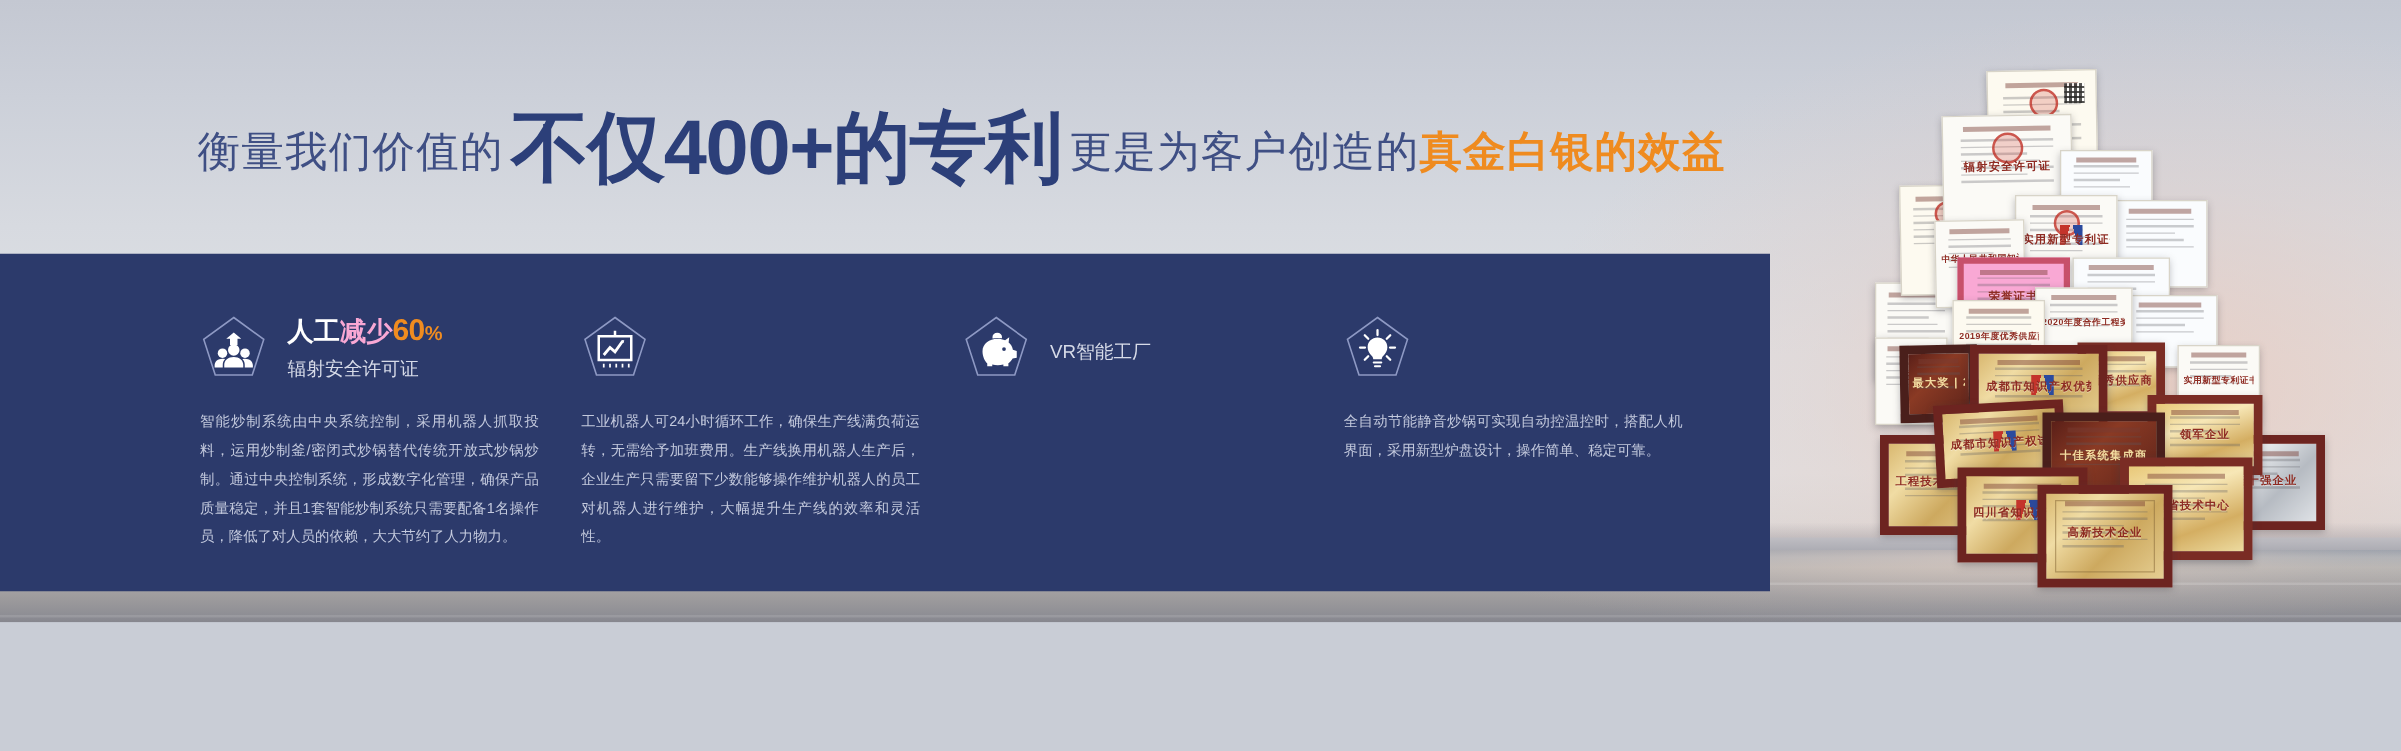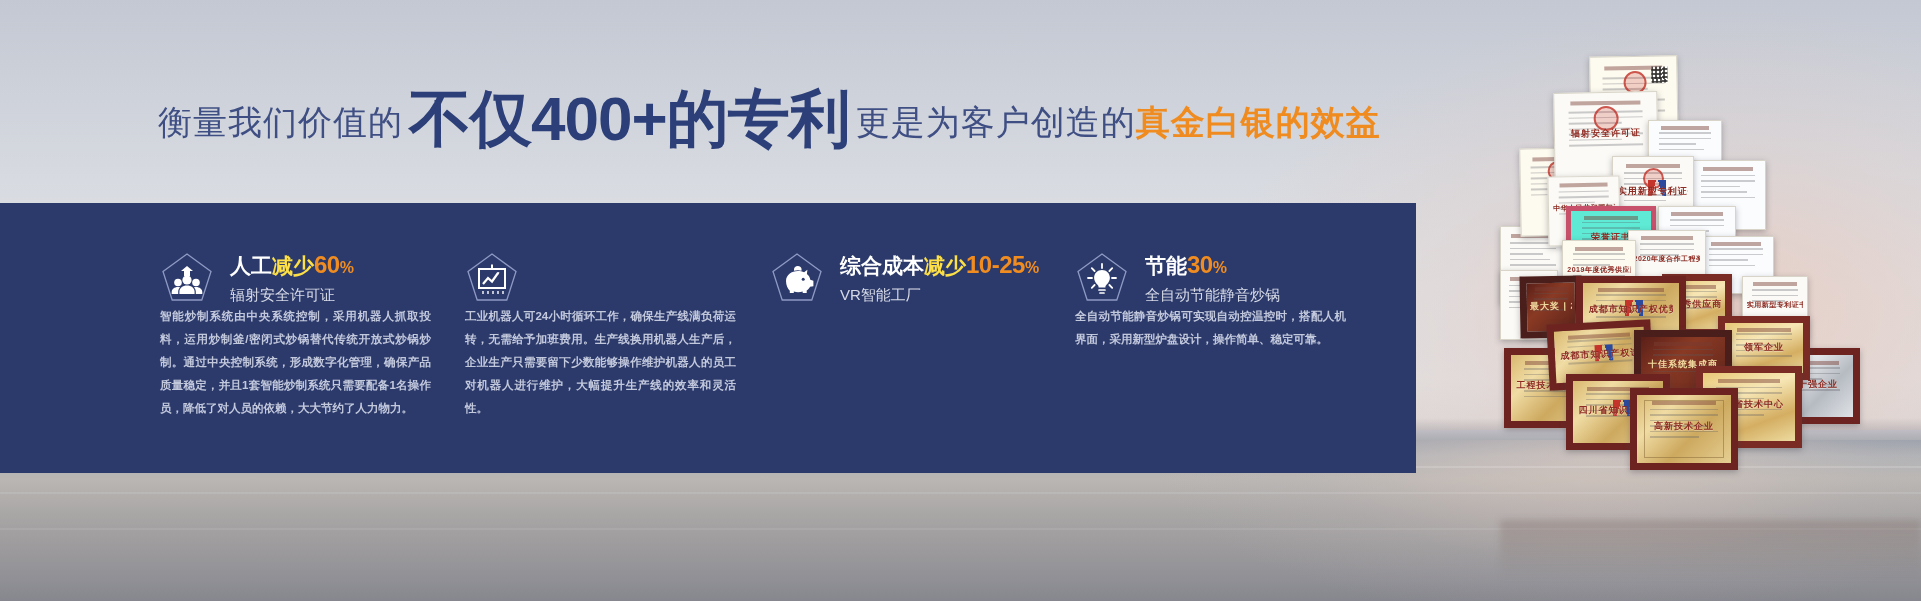--- a/index.html
+++ b/index.html
@@ -8,21 +8,21 @@
     padding: 0;
     background: #c9cdd6;
   }
   body {
     font-family: "Liberation Sans", "DejaVu Sans", sans-serif;
   }
 
   #banner {
     position: relative;
     width: 1921px;
-    height: 601px;
+    height: 498px;
     overflow: hidden;
     background: #d3d6dd;
   }
 
   
   .bg-sky {
     position: absolute;
     left: 0; top: 0; right: 0;
     height: 430px;
     background:
@@ -161,47 +161,47 @@
 
   .feat-titles { min-width: 0; }
   .feat-title {
     font-size: 21px;
     font-weight: 700;
     color: #ffffff;
     white-space: nowrap;
     line-height: 1.15;
   }
   .feat-title .kw {
-    color: #fde047;
+    color: #f9a8d4;
   }
   .feat-title .num {
     color: #f08c20;
     font-size: 24px;
     font-weight: 700;
     letter-spacing: -0.5px;
   }
   .feat-title .pct {
     color: #f08c20;
     font-size: 16px;
     font-weight: 700;
   }
   .feat-sub {
     margin-top: 7px;
     font-size: 15px;
     color: #d7dbe8;
     font-weight: 400;
     white-space: nowrap;
   }
   .feat-body {
+    margin-top: 22px;
     font-size: 11.5px;
     line-height: 2.0;
     color: #c3c9dd;
     text-align: justify;
     max-width: 278px;
-    font-weight: bold;
   }
 
   
   .cert-wall {
     position: absolute;
     left: 1500px;
     top: 48px;
     width: 421px;
     height: 500px;
   }
@@ -379,21 +379,20 @@
             <svg width="54" height="54" viewBox="0 0 54 54">
               <polygon points="27,3 51,20.5 41.8,49 12.2,49 3,20.5" fill="none" stroke="#8e99c4" stroke-width="1.3"></polygon>
               <g fill="#ffffff">
                 <path d="M16 30c0-6 5.4-10 12-10 2.2 0 4.3.45 6.1 1.25l3.3-2.5-.5 4.2c1.9 1.5 3.1 3.5 3.4 5.8l3.1 1.1v5.3l-3.3.6c-.7 1.5-1.9 2.8-3.4 3.8V42h-4v-1.5a16 16 0 0 1-4.5.65c-1.5 0-3-.2-4.4-.6V42h-4v-2.3C17.8 37.8 16 34.2 16 30z"></path>
                 <circle cx="33.2" cy="28.2" r="1.5" fill="#2c3a6b"></circle>
                 <path d="M24 18.5c0-2 1.6-3.4 3.8-3.4s3.8 1.4 3.8 3.4c0 .4-.06.8-.17 1.15A17 17 0 0 0 28 19.3c-1.4 0-2.8.17-4 .5z"></path>
               </g>
             </svg>
           </div>
           <div class="feat-titles">
-            <div class="feat-title"><span>综合成本</span><span class="kw">减少</span><span class="num">10-25</span><span class="pct">%</span></div>
             <div class="feat-sub">VR智能工厂</div>
           </div>
         </div>
       </div>
 
       <div class="feature">
         <div class="feat-head">
           <div class="pent-icon">
             <svg width="54" height="54" viewBox="0 0 54 54">
               <polygon points="27,3 51,20.5 41.8,49 12.2,49 3,20.5" fill="none" stroke="#8e99c4" stroke-width="1.3"></polygon>
@@ -406,24 +405,20 @@
                 <path d="M16.8 36.8l2.8-2.8"></path>
                 <path d="M37.2 36.8l-2.8-2.8"></path>
               </g>
               <path d="M27 19c-4.4 0-7.9 3.4-7.9 7.7 0 2.9 1.5 5.1 3.2 6.8.9.9 1.3 1.8 1.3 2.9h6.8c0-1.1.4-2 1.3-2.9 1.7-1.7 3.2-3.9 3.2-6.8 0-4.3-3.5-7.7-7.9-7.7z" fill="#ffffff"></path>
               <g stroke="#ffffff" stroke-width="1.7" stroke-linecap="round">
                 <path d="M24 39h6"></path>
                 <path d="M25 42h4"></path>
               </g>
             </svg>
           </div>
-          <div class="feat-titles">
-            <div class="feat-title"><span>节能</span><span class="kw"></span><span class="num">30</span><span class="pct">%</span></div>
-            <div class="feat-sub">全自动节能静音炒锅</div>
-          </div>
         </div>
         <div class="feat-body">全自动节能静音炒锅可实现自动控温控时，搭配人机界面，采用新型炉盘设计，操作简单、稳定可靠。</div>
       </div>
 
     </div>
   </div>
 
   <div class="wall-reflection"></div>
   <div class="cert-wall" id="cert-wall">
       <div class="cert cert-paper warm" style="left: 90px; top: 8px; width: 88px; height: 104px; z-index: 6; transform: rotate(-1deg);">
@@ -514,21 +509,21 @@
         <div class="cert-hdr"></div>
         <div class="cert-lines">
           <i></i>
           <i></i>
           <i></i>
           <i></i>
           <i></i>
           <i></i>
         </div>
       </div>
-      <div class="cert cert-paper warm" style="left: 66px; top: 158px; width: 90px; height: 64px; z-index: 12; transform: rotate(0deg); border: 5px solid rgb(199, 80, 106); background: #5eead4;">
+      <div class="cert cert-paper warm" style="left: 66px; top: 158px; width: 90px; height: 64px; z-index: 12; transform: rotate(0deg); border: 5px solid rgb(199, 80, 106); background: #f9a8d4;">
         <div class="cert-hdr"></div>
         <div class="cert-lines">
           <i></i>
           <i></i>
           <i></i>
           <i></i>
           <i></i>
         </div>
         <div class="cert-label">荣誉证书</div>
       </div>

